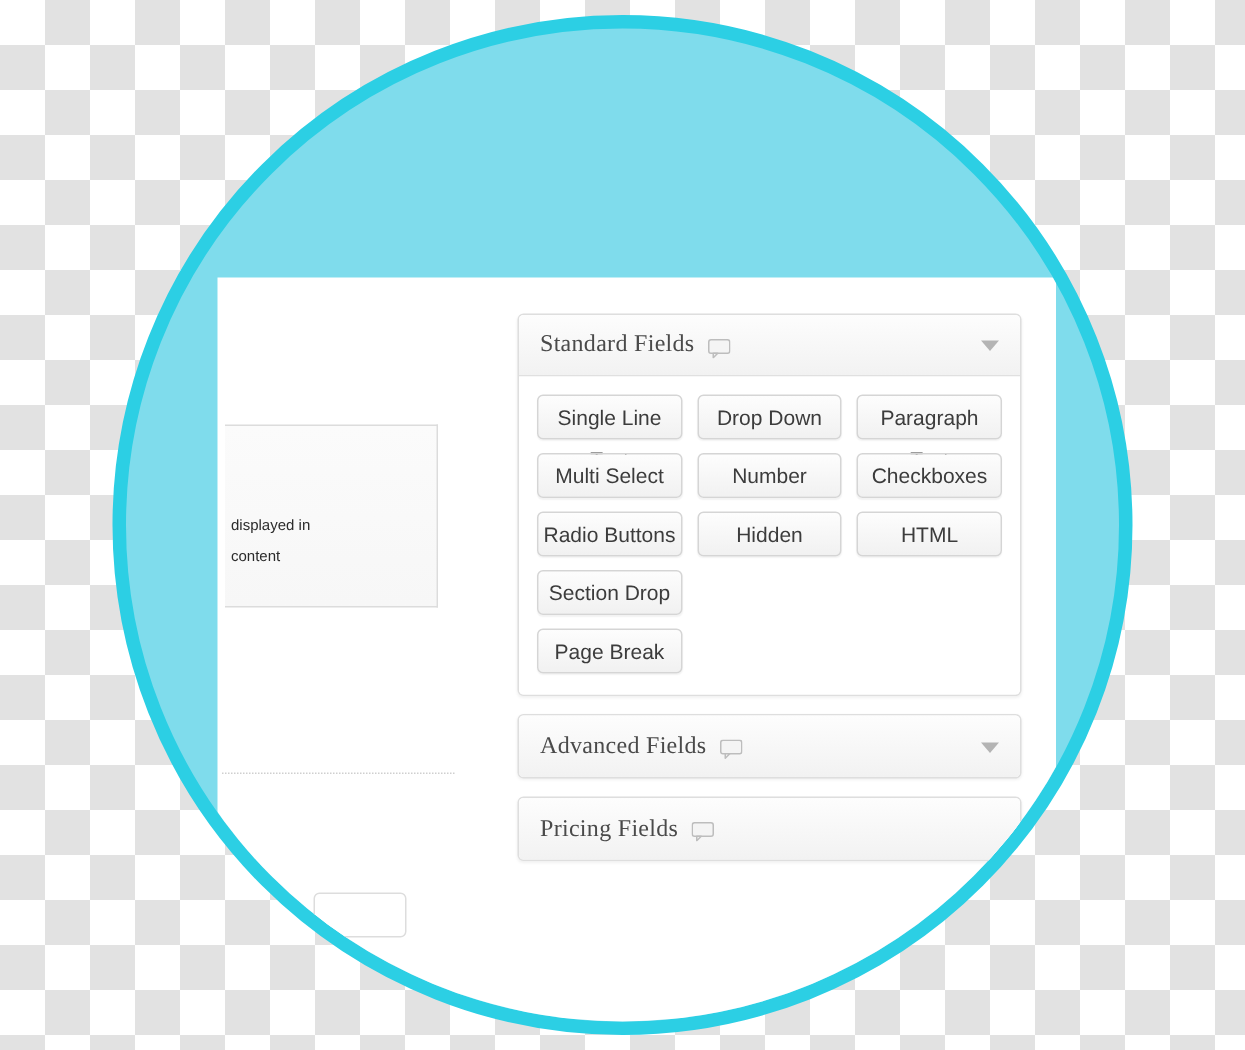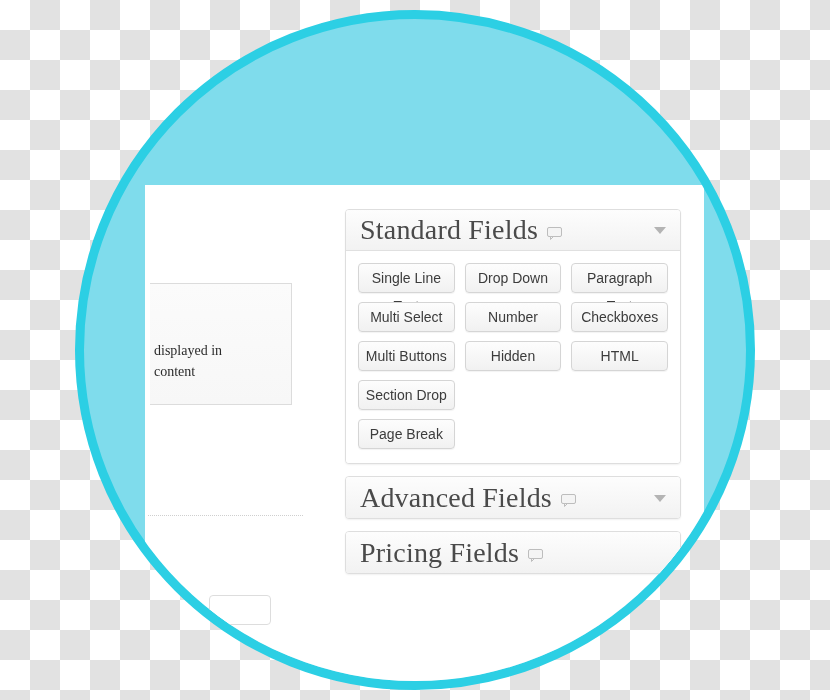--- a/index.html
+++ b/index.html
@@ -67,24 +67,24 @@
     height: 122px;
     background: linear-gradient(to bottom, #fbfbfb 0%, #f7f7f7 100%);
     border: 1px solid #dcdcdc;
     border-left: none;
     box-sizing: border-box;
   }
   #editor-field-text {
     position: absolute;
     left: 4px;
     top: 56px;
-    font-size: 14px;
+    font-size: 10px;
     line-height: 21px;
     color: #2b2b2b;
-    font-family: Liberation Serif, serif;
+    font-family: Liberation Sans, sans-serif;
     white-space: pre-line;
   }
   #editor-dotted-divider {
     position: absolute;
     left: 3px;
     top: 330px;
     width: 155px;
     height: 0;
     border-top: 1px dotted #cfcfcf;
   }
@@ -127,21 +127,21 @@
     border-bottom: 1px solid #e0e0e0;
     border-radius: 3px 3px 0 0;
     box-sizing: border-box;
   }
   .panel.collapsed > .panel-header {
     border-bottom: none;
     border-radius: 3px;
   }
   .panel-title {
     font-family: "Liberation Serif", serif;
-    font-size: 28px;
+    font-size: 16px;
     color: #4a4a4a;
     letter-spacing: 0.2px;
   }
   .tooltip-icon {
     display: inline-block;
     margin-left: 9px;
     width: 15px;
     height: 13px;
     position: relative;
     top: 2px;
@@ -217,21 +217,21 @@
           <span class="chevron-down"></span>
         </div>
         <div class="panel-body">
           <div class="field-grid">
             <div class="field-button">Single Line Text</div>
             <div class="field-button">Drop Down</div>
             <div class="field-button">Paragraph Text</div>
             <div class="field-button">Multi Select</div>
             <div class="field-button">Number</div>
             <div class="field-button">Checkboxes</div>
-            <div class="field-button">Multi Buttons</div>
+            <div class="field-button">Radio Buttons</div>
             <div class="field-button">Hidden</div>
             <div class="field-button">HTML</div>
             <div class="field-button">Section Drop</div>
             <div class="field-button span-one">Page Break</div>
           </div>
         </div>
       </div>
 
       <div class="panel collapsed">
         <div class="panel-header">

